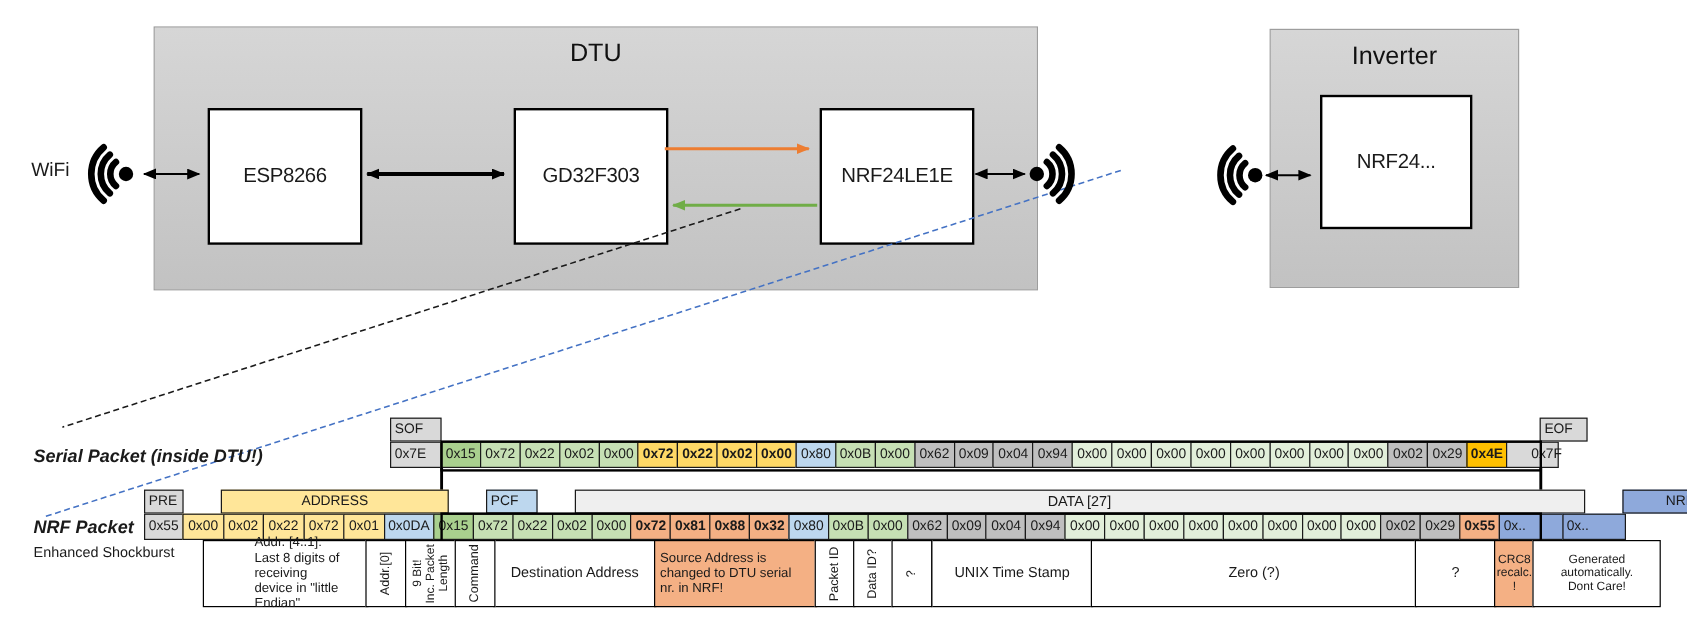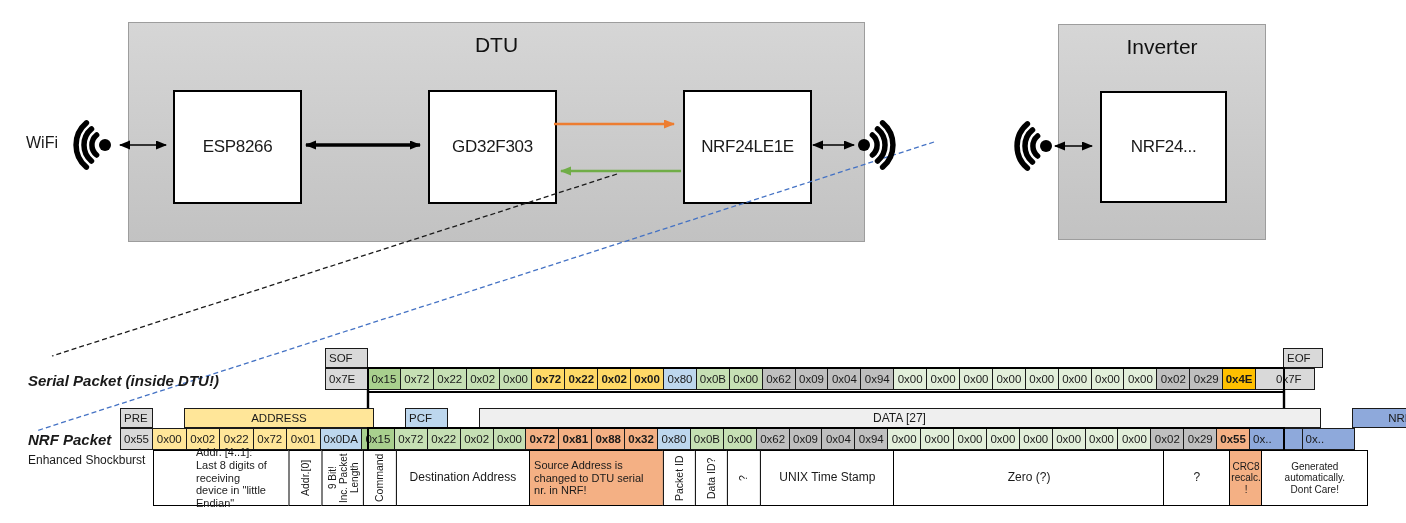--- a/index.html
+++ b/index.html
@@ -15,21 +15,21 @@
   
   .row{position:absolute;display:flex;align-items:stretch;}
   .cell{box-sizing:border-box;width:33.9px;height:22px;border:1px solid #1a1a1a;margin-left:-1px;
         display:flex;align-items:center;justify-content:center;font-size:11.5px;white-space:pre-line;
         background:#fff;line-height:1.05;}
   .row .cell:first-child{margin-left:0;}
   .hcell{height:20px;}
   .ann{box-sizing:border-box;height:56px;border:1.7px solid #000;margin-left:-1.7px;
        display:flex;align-items:center;justify-content:center;font-size:12px;white-space:pre-line;
        text-align:center;background:#fff;line-height:1.15;}
-  .row .ann:first-child{margin-left:0;padding-left:42px;}
+  .row .ann:first-child{margin-left:16px;padding-left:42px;}
   .g1{background:#A9D08E;} .g2{background:#C6E0B4;} .g3{background:#E2EFDA;}
   .gr1{background:#D9D9D9;} .gr2{background:#BFBFBF;}
   .y1{background:#FFE699;} .y2{background:#FFD966;} .gold{background:#FFC000;}
   .b1{background:#BDD7EE;} .b2{background:#8EA9DB;}
   .sal{background:#F4B084;}
   .bold{font-weight:bold;}
   .hl{justify-content:flex-start;padding-left:3px;}
   .dhdr{background:#EFEFEF;font-size:12px;}
   .vert{writing-mode:vertical-rl;transform:rotate(180deg);font-size:10.5px;line-height:1.1;padding:2px 0;}
   .left{justify-content:flex-start;text-align:left;padding:2px 4px;font-size:11px;}
@@ -56,21 +56,21 @@
 
   <div class="node" style="left:173px;top:90px;width:125px;height:110px;">
     <span>ESP8266</span>
   </div>
   <div class="node" style="left:428px;top:90px;width:125px;height:110px;">
     <span>GD32F303</span>
   </div>
   <div class="node" style="left:683px;top:90px;width:125px;height:110px;">
     <span>NRF24LE1E</span>
   </div>
-  <div class="node" style="left:1100px;top:91px;width:123px;height:108px;">
+  <div class="node" style="left:1100px;top:79px;width:123px;height:108px;">
     <span>NRF24...</span>
   </div>
 
   <svg width="1406" height="523" viewBox="0 0 1406 523">
     <defs>
       <marker id="mb" markerUnits="userSpaceOnUse" markerWidth="12" markerHeight="10" refX="10" refY="4.5" orient="auto-start-reverse">
         <path d="M0 0 L11 4.5 L0 9 z" fill="#000"></path>
       </marker>
       <marker id="mo" markerUnits="userSpaceOnUse" markerWidth="12" markerHeight="10" refX="10" refY="4.5" orient="auto-start-reverse">
         <path d="M0 0 L11 4.5 L0 9 z" fill="#ED7D31"></path>
@@ -147,21 +147,21 @@
       <div class="cell g3">0x00</div>
       <div class="cell g3">0x00</div>
       <div class="cell g3">0x00</div>
       <div class="cell g3">0x00</div>
       <div class="cell g3">0x00</div>
       <div class="cell g3">0x00</div>
       <div class="cell g3">0x00</div>
       <div class="cell gr2">0x02</div>
       <div class="cell gr2">0x29</div>
       <div class="cell gold bold">0x4E</div>
-      <div class="cell gr1 hl" style="width: 60px; padding-left: 20px;">0x7F</div>
+      <div class="cell gr1 hl" style="width: 44px; padding-left: 20px;">0x7F</div>
     </div>
   <div class="outline" style="left:367px;top:367px;width:914px;height:22px;"></div>
 
   <div class="rowlabel" style="left:28px;top:431px;">NRF Packet</div>
   <div class="sublabel" style="left:28px;top:453px;">Enhanced Shockburst</div>
   <div class="row" style="left:120px;top:408px;gap:32px;">
       <div class="cell gr1 hl hcell" style="width: 33px;">PRE</div>
       <div class="cell y1 hcell" style="width: 190px;">ADDRESS</div>
       <div class="cell b1 hl hcell" style="width: 42.5px;">PCF</div>
       <div class="cell dhdr hcell" style="width: 842px;">DATA [27]</div>

